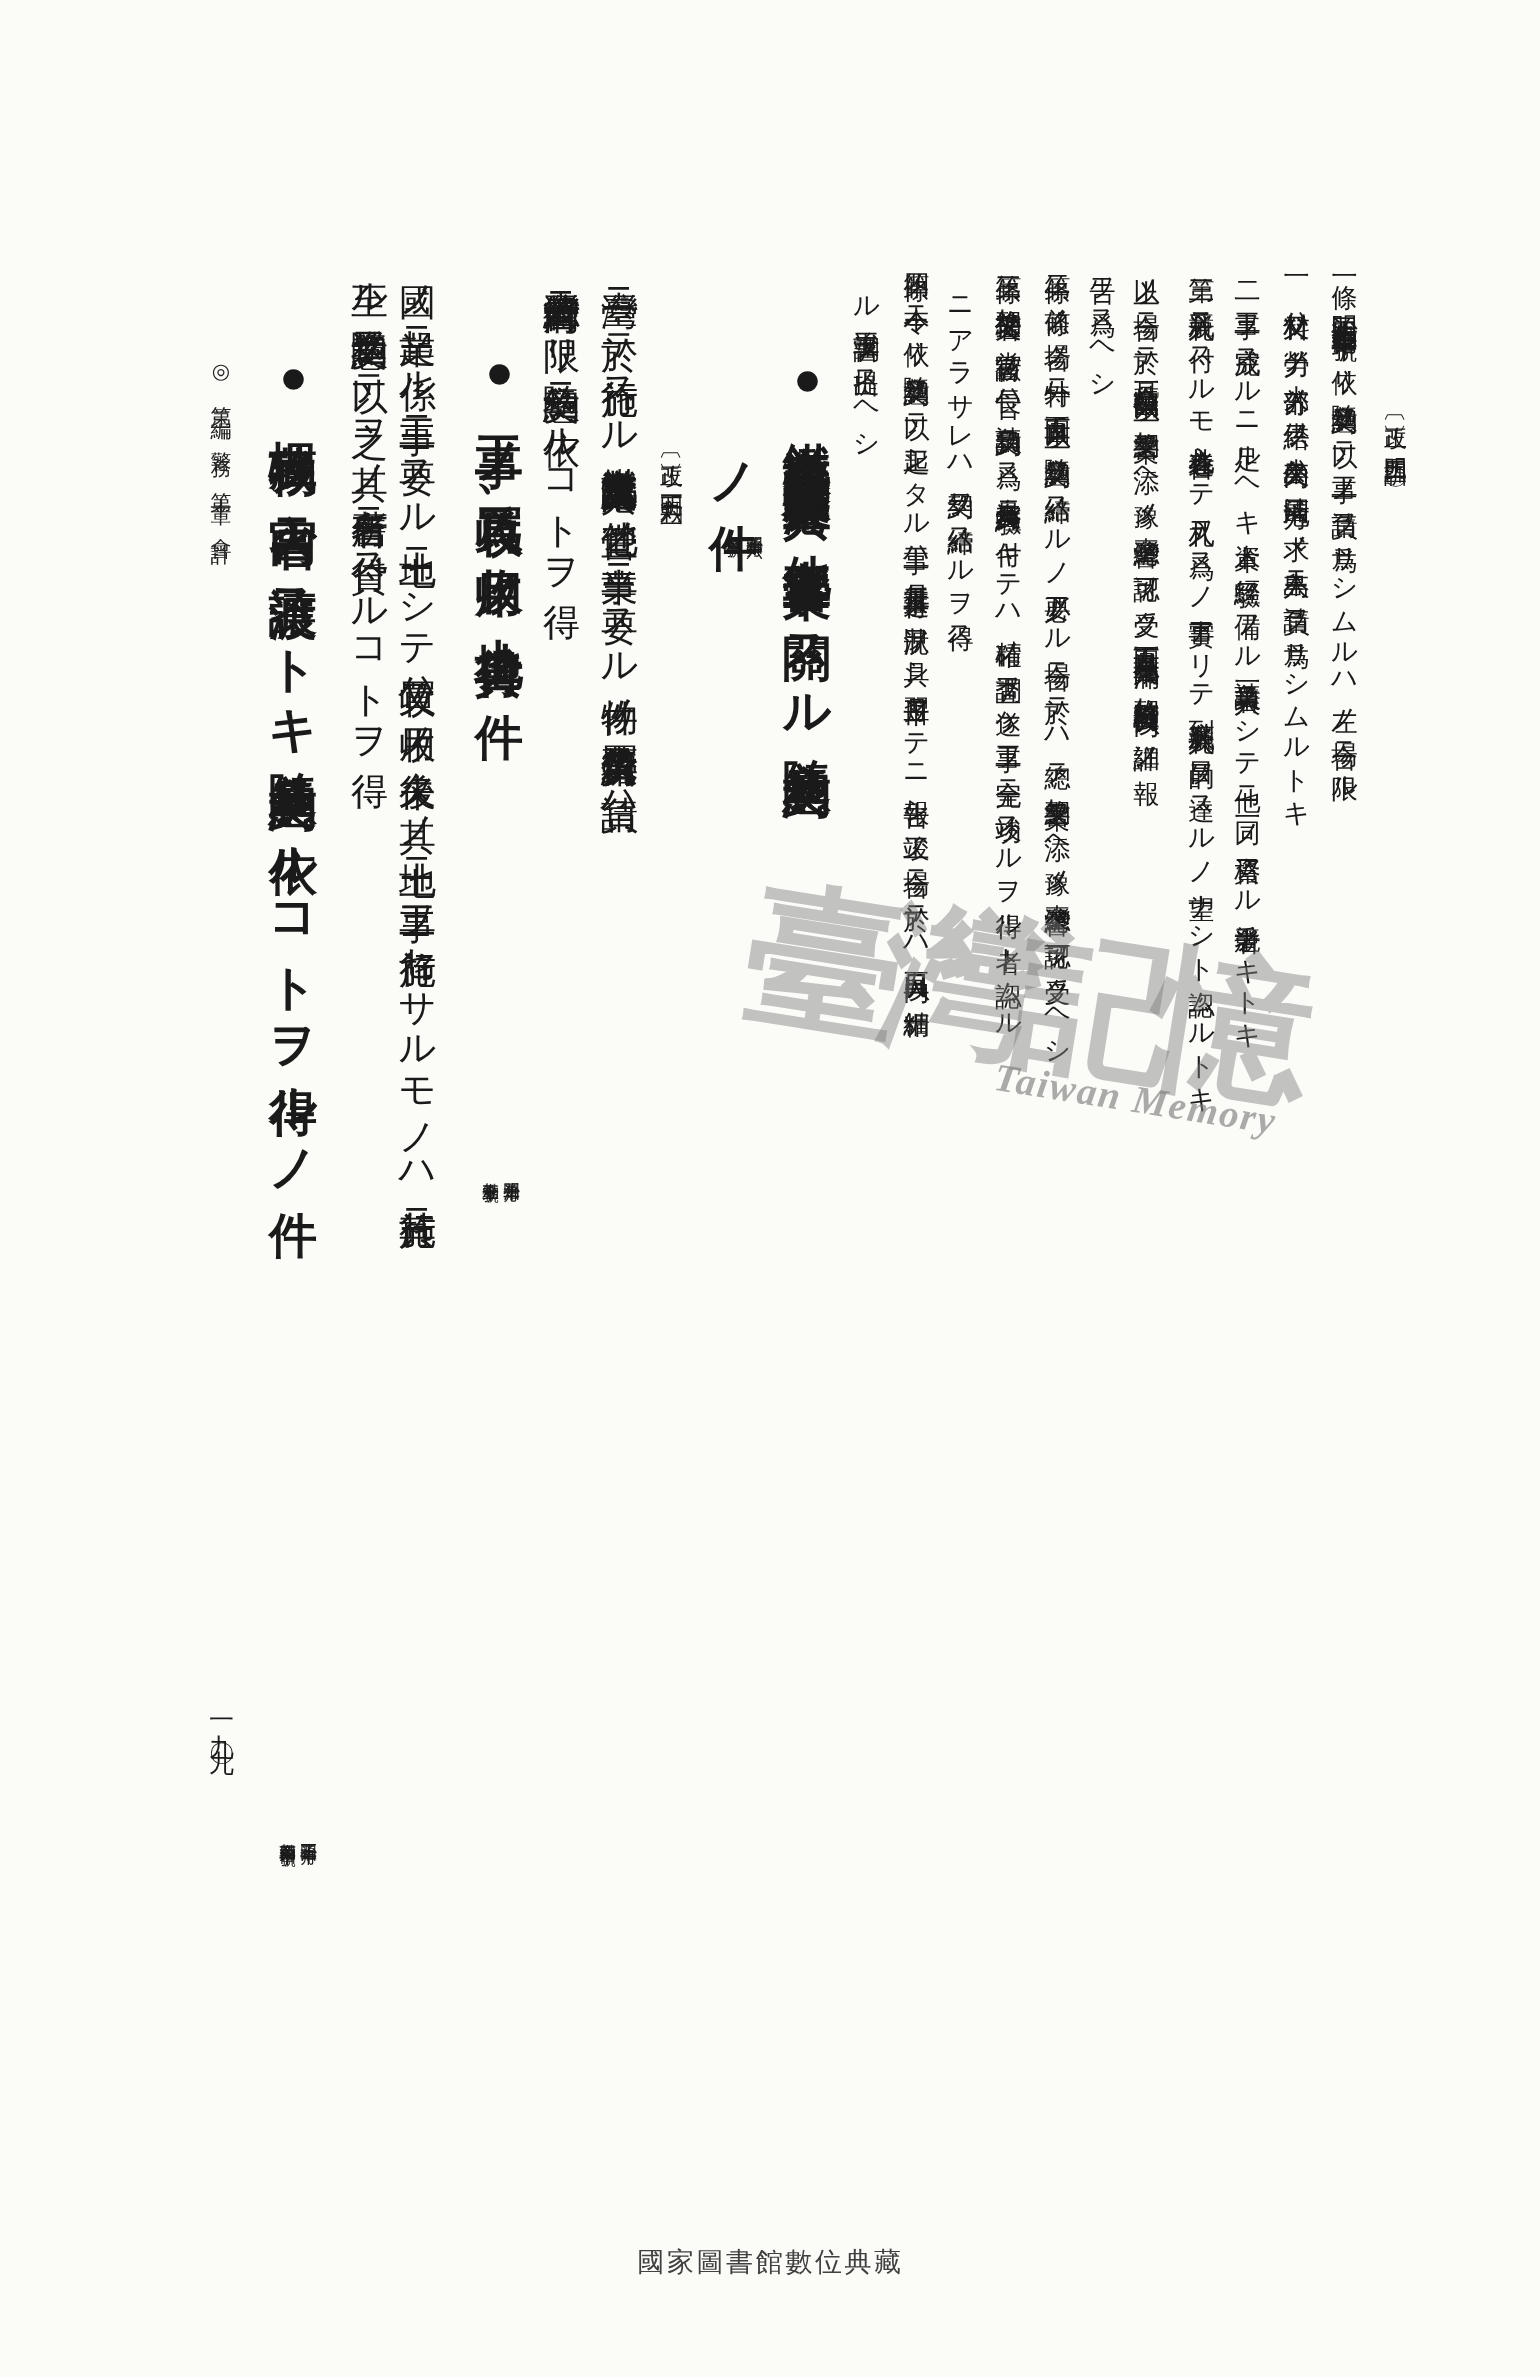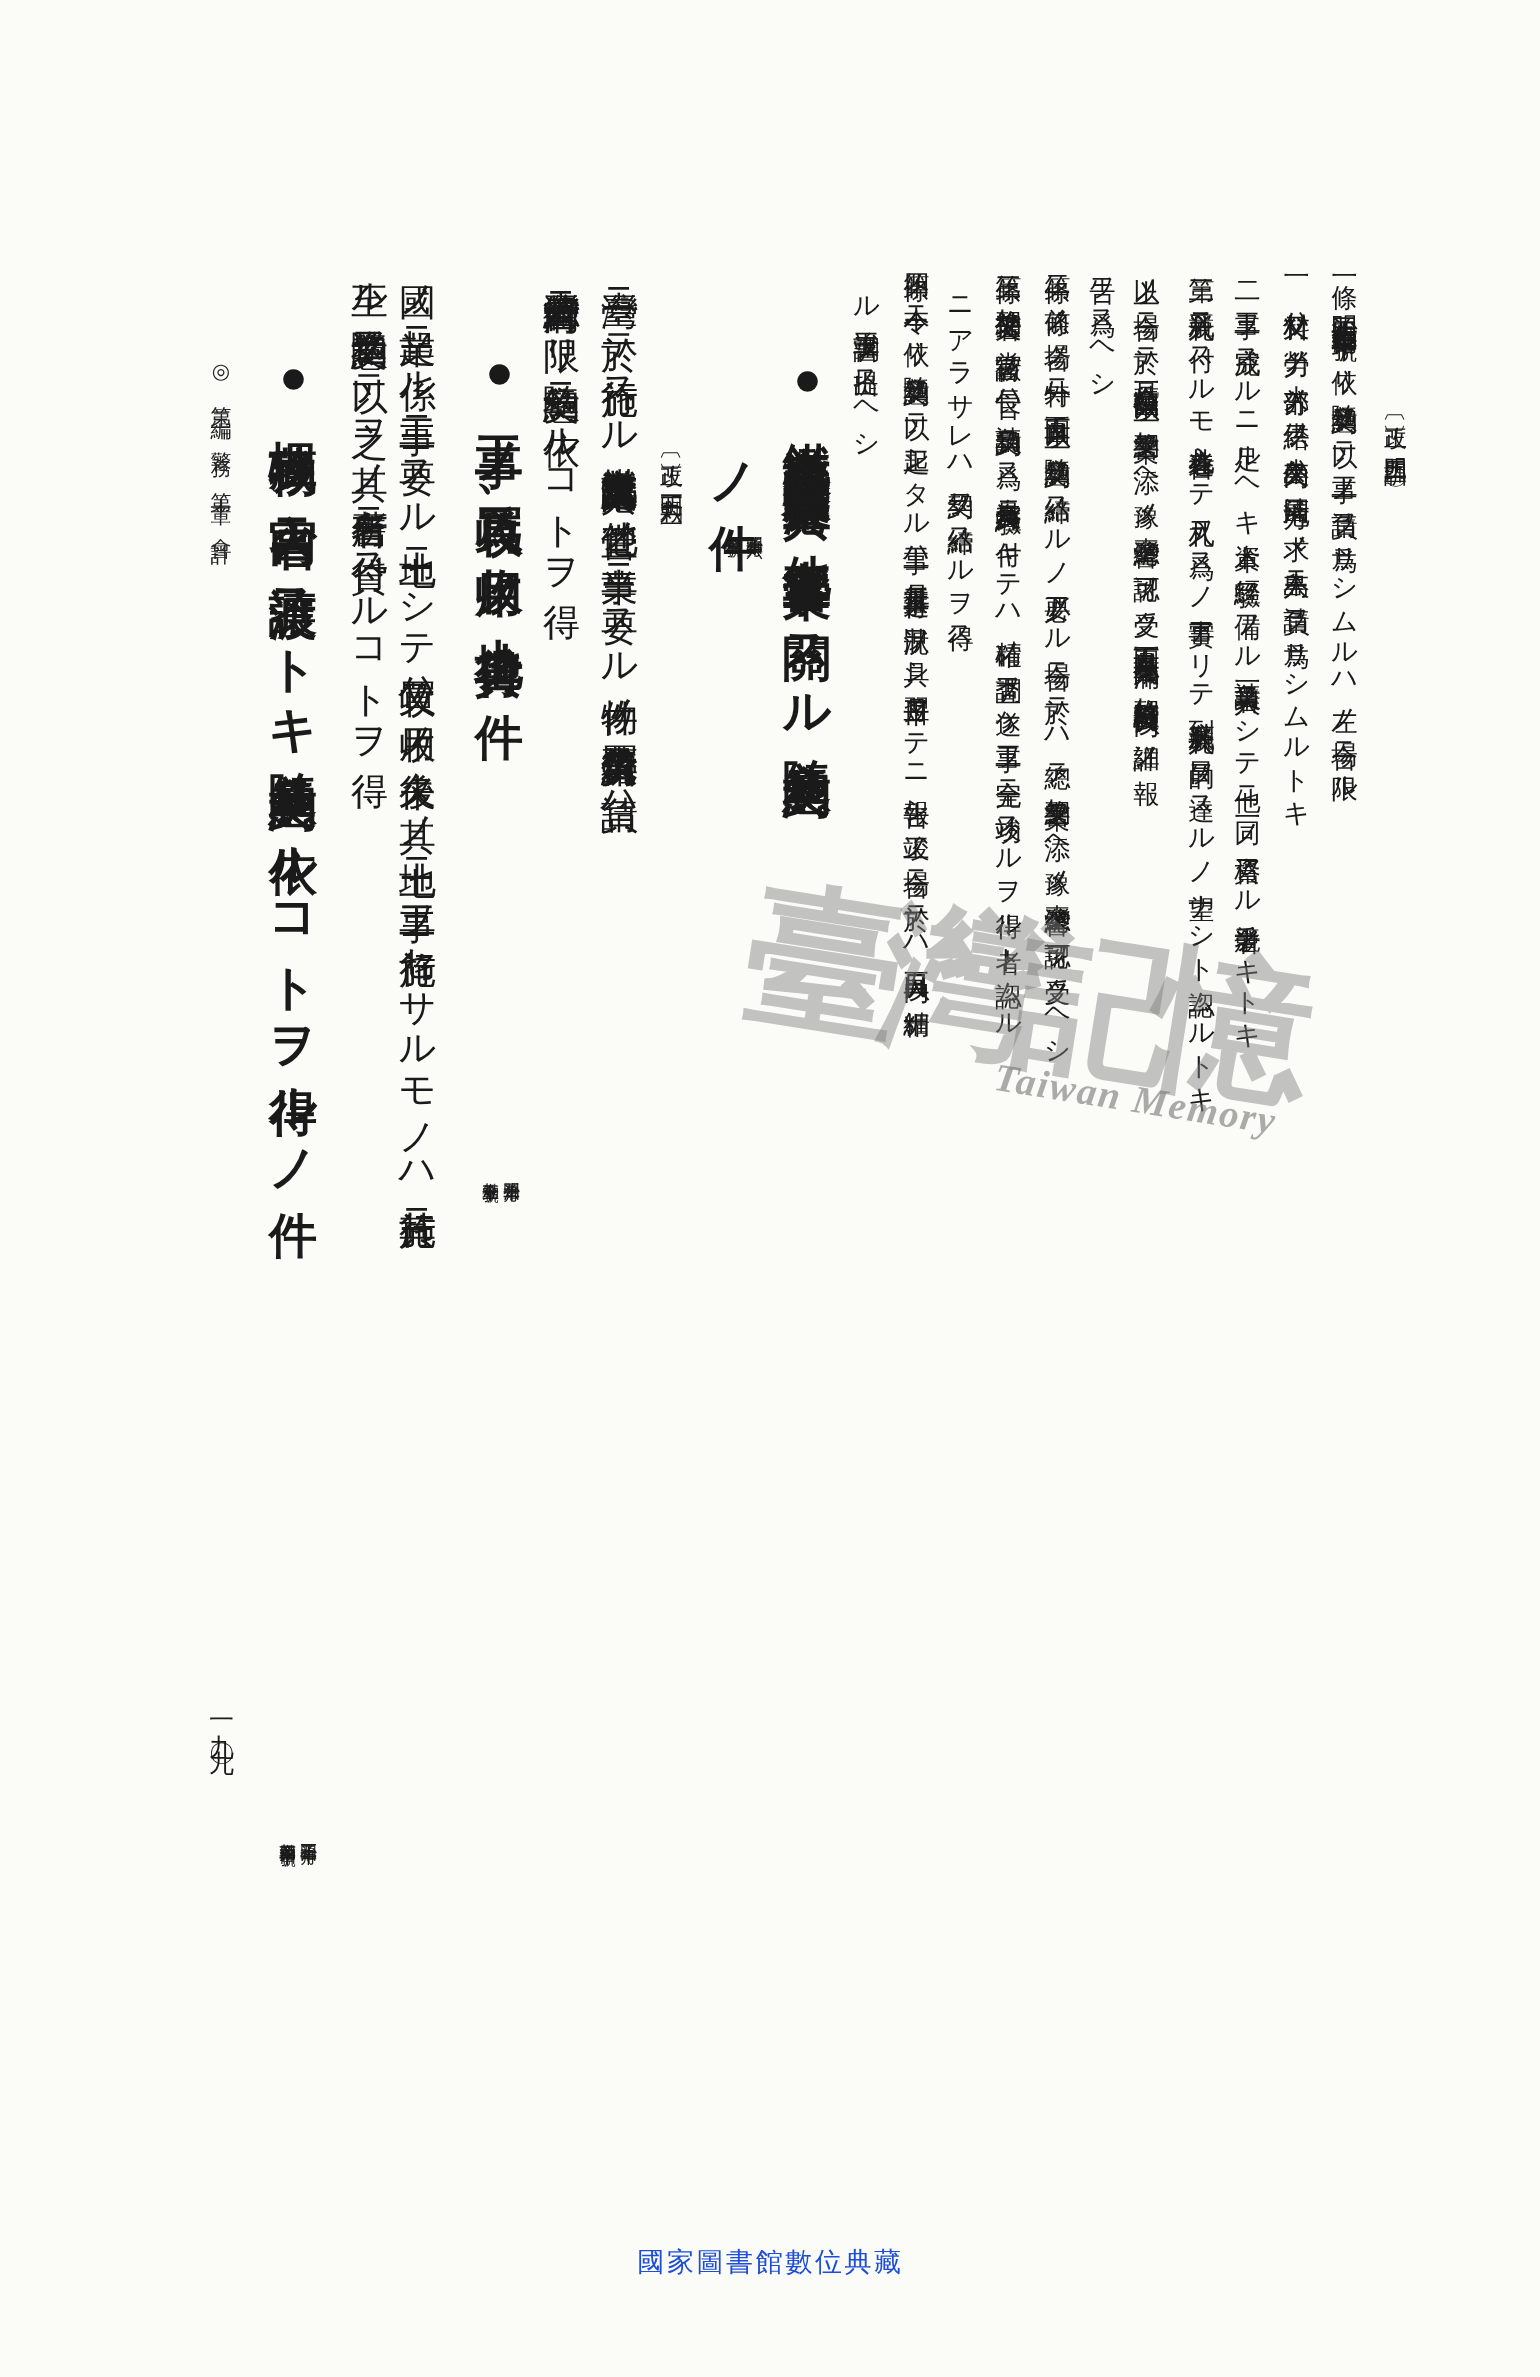--- a/index.html
+++ b/index.html
@@ -43,21 +43,21 @@
     position:absolute; left:993px; top:1076px;
     font-size:39px; font-style:italic; font-weight:bold;
     color:rgba(120,120,120,0.62);
     transform:rotate(9deg);
     letter-spacing:1.8px;
     pointer-events:none;
     font-family:"Liberation Serif",serif;
   }
   .footer {
     position:absolute; left:0; top:2244px; width:100%;
-    text-align:center; font-size:27px; letter-spacing:2.6px; color:#1d4ed8;
+    text-align:center; font-size:27px; letter-spacing:2.6px; color:#404040;
   }
   
   .c-rev1   { top:407px;  right:132px; }
   .c-art1   { top:262px;  right:181px; }
   .c-item1  { top:262px;  right:229px; }
   .c-item2  { top:262px;  right:278px; }
   .c-item3  { top:257px;  right:324px; }
   .c-prov1  { top:257px;  right:379px; }
   .c-prov2  { top:257px;  right:423px; }
   .c-art2   { top:254px;  right:468px; }

